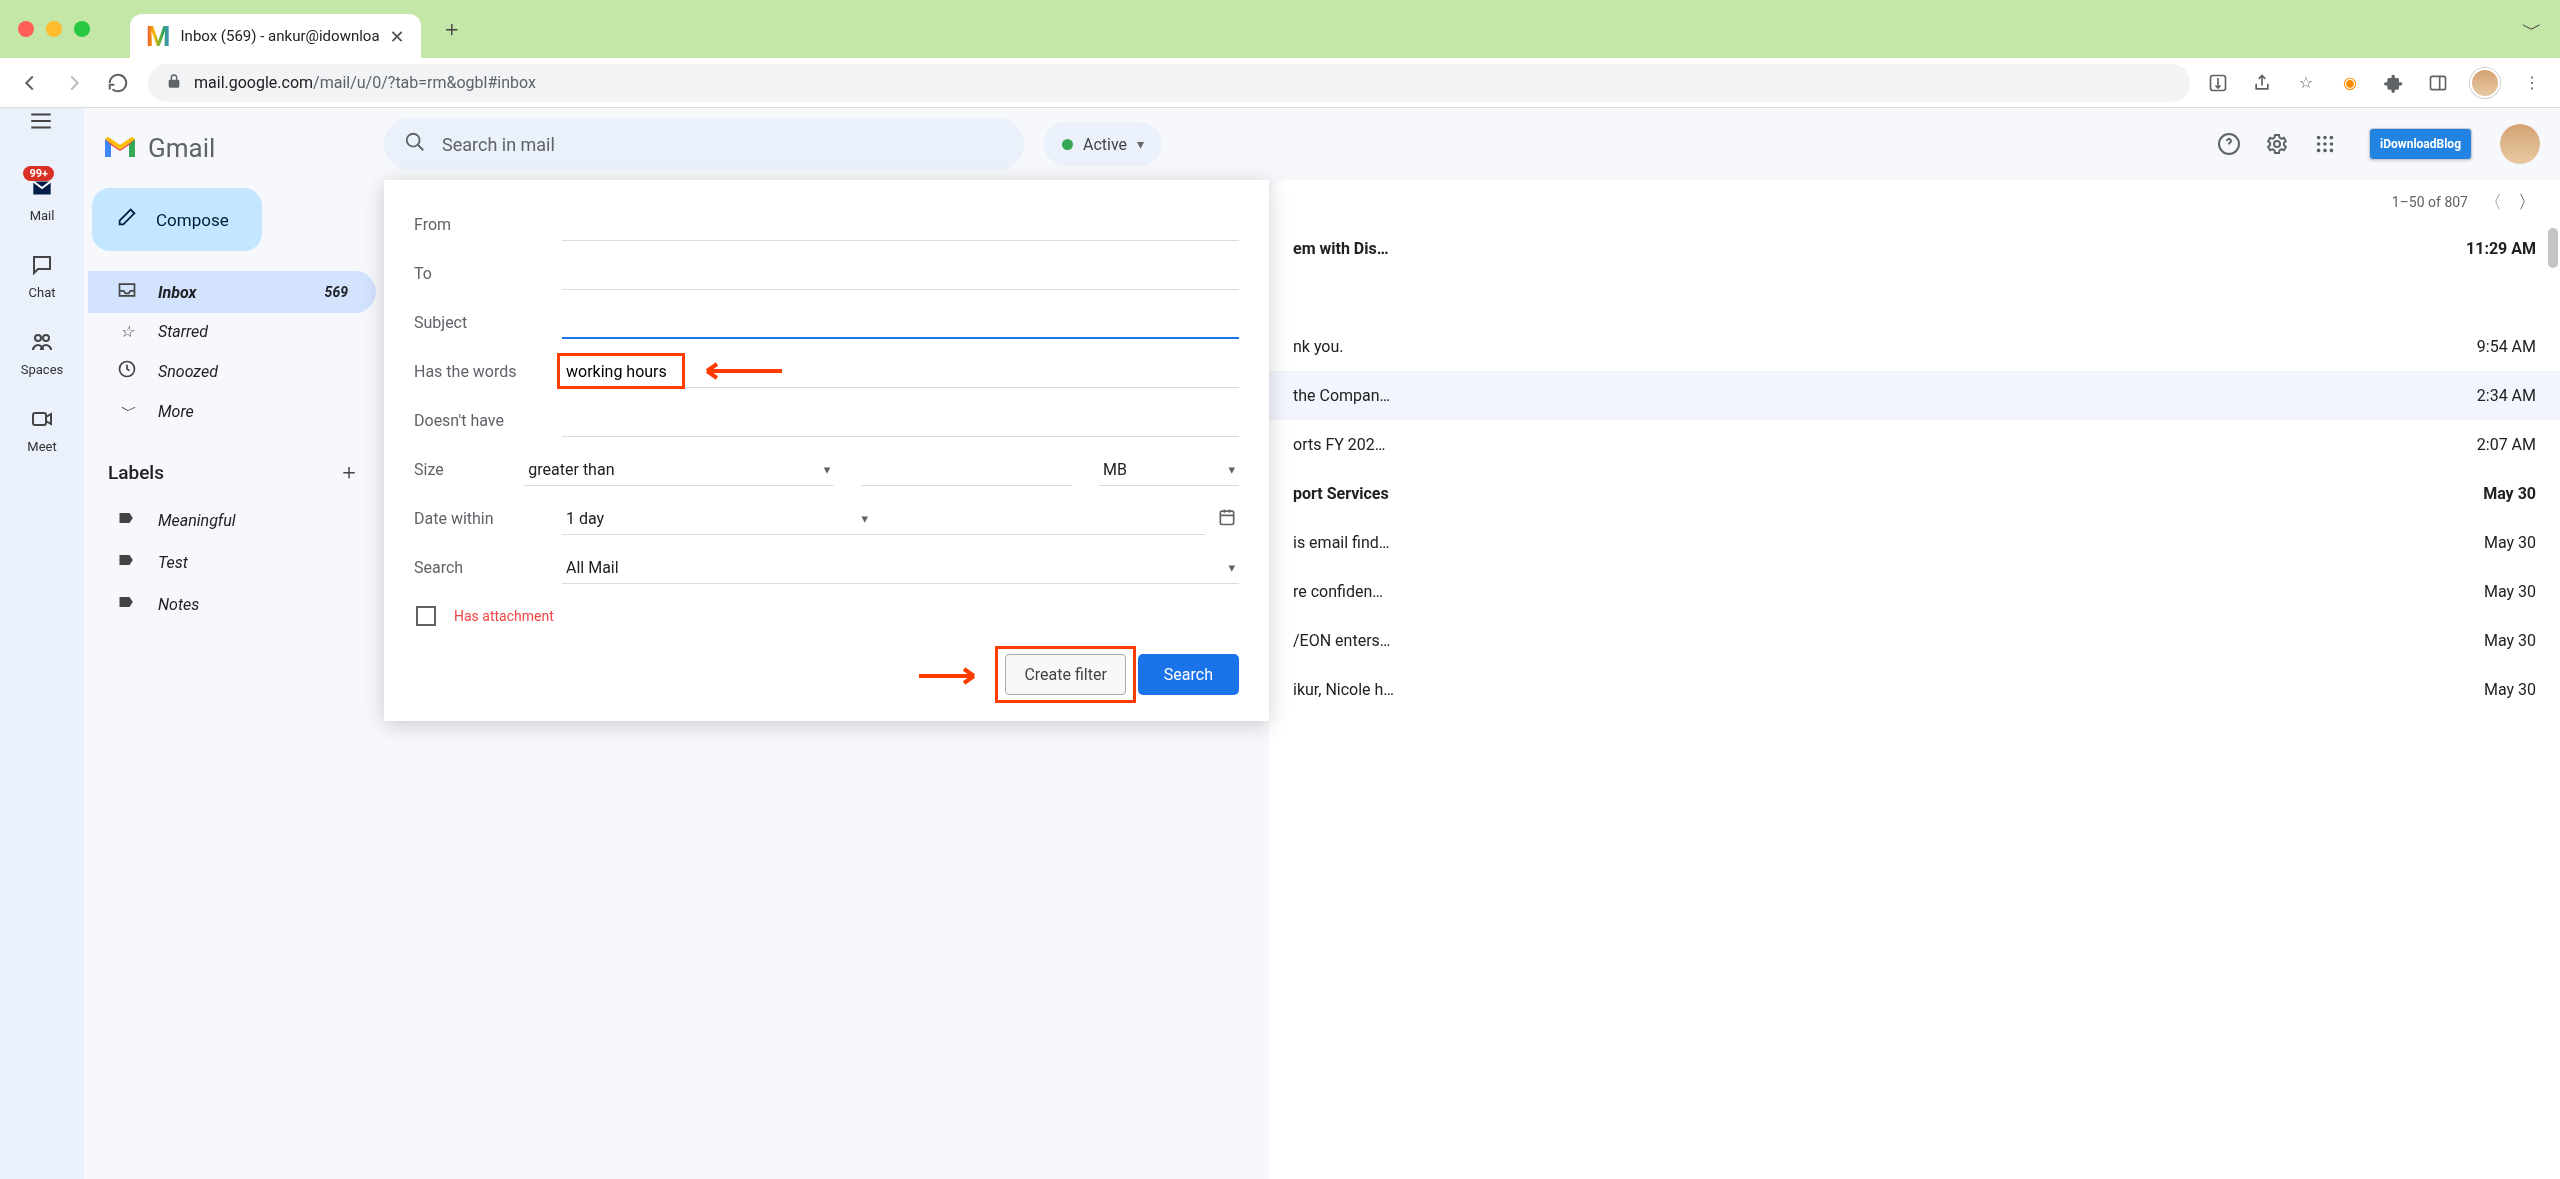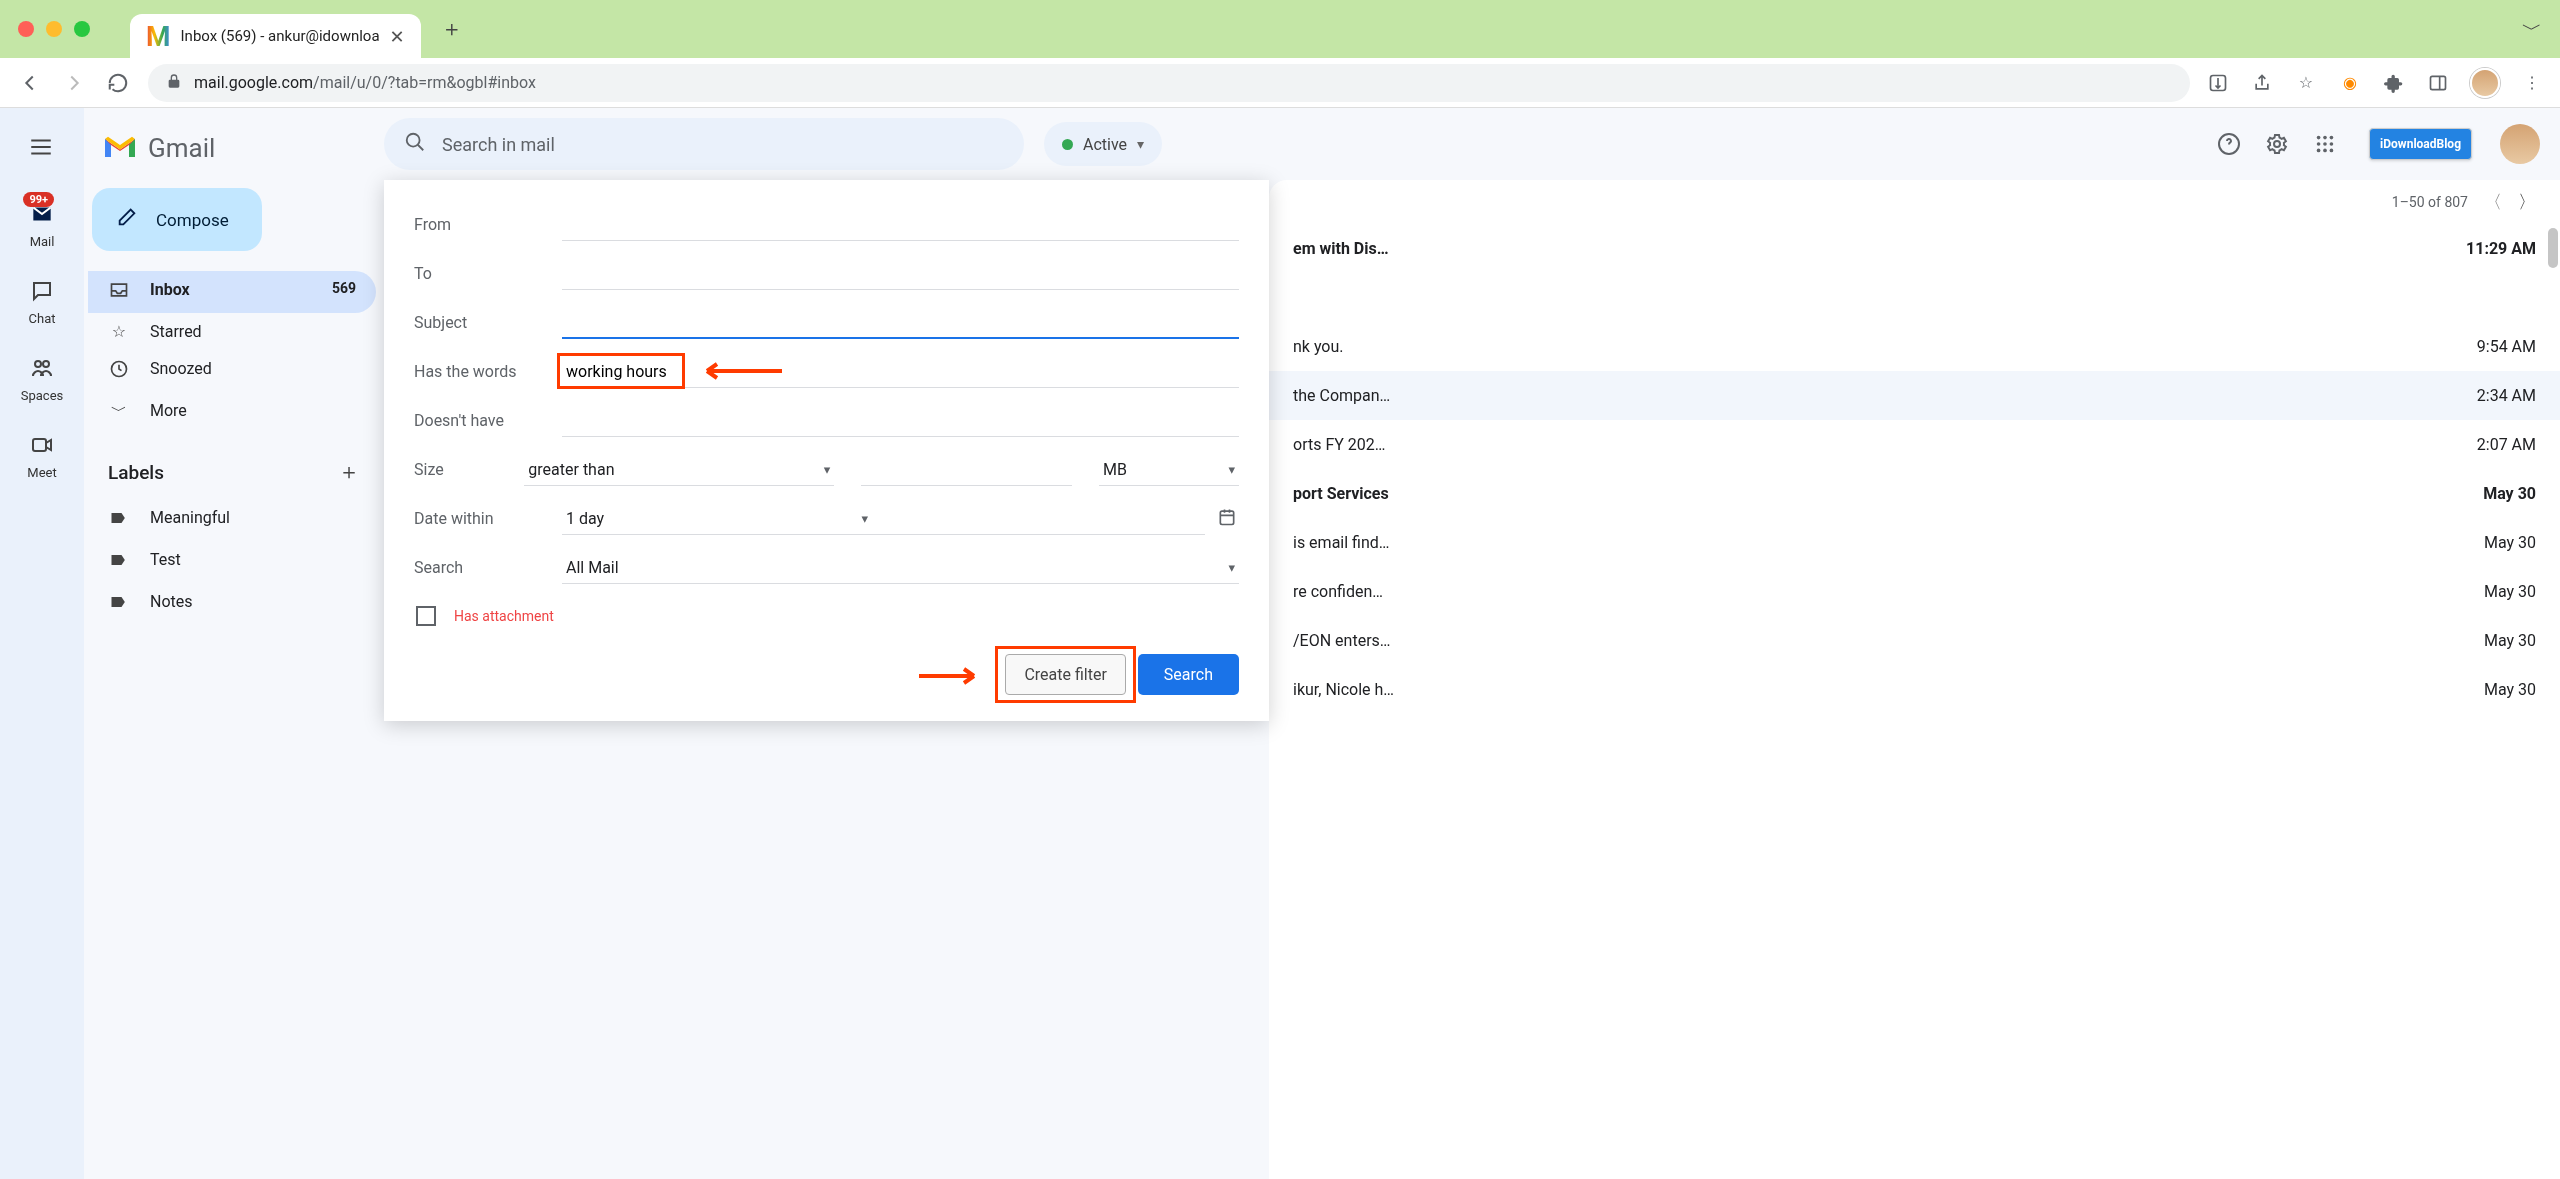--- a/index.html
+++ b/index.html
@@ -25,33 +25,33 @@
 .url-bar { flex: 1; background: #f1f3f4; border-radius: 24px; height: 38px; display: flex; align-items: center; padding: 0 18px; gap: 12px; font-size: 16px; color: #202124; }
 .url-bar .lock { color: #5f6368; }
 .url-text .domain { color: #202124; }
 .url-text .path { color: #5f6368; }
 .bar-icons { display: flex; gap: 20px; align-items: center; }
 .bar-icons .bicon { width: 24px; height: 24px; color: #5f6368; display:flex; align-items:center; justify-content:center; }
 .avatar-small { width: 30px; height: 30px; border-radius: 50%; background: linear-gradient(#d4a373,#e8c9a3); border: 2px solid #fff; box-shadow: 0 0 0 1px #ccc; }
 
 
 .gmail { display: flex; height: calc(100% - 108px); background: #f6f8fc; }
-.rail { width: 84px; background: #eaf1fb; display: flex; flex-direction: column; align-items: center; padding-top: 26px; gap: 26px; }
+.rail { width: 84px; background: #eaf1fb; display: flex; flex-direction: column; align-items: center; padding-top: 0; gap: 26px; }
 .rail .hamburger { width: 28px; height: 28px; color: #444; margin-bottom: 10px; }
 .rail-item { display: flex; flex-direction: column; align-items: center; gap: 4px; font-size: 13px; color: #333; position: relative; }
 .rail-item .ricon { width: 32px; height: 32px; display: flex; align-items: center; justify-content: center; font-size: 22px; color: #444; }
 .rail-badge { position: absolute; top: -6px; right: 4px; background: #d93025; color: #fff; font-size: 11px; font-weight: 700; padding: 1px 6px; border-radius: 10px; }
 
 .sidebar { width: 300px; padding: 10px 8px 0 4px; background: #f6f8fc; }
 .gmail-logo { display: flex; align-items: center; gap: 10px; padding: 12px 14px 22px; }
 .gmail-logo svg { width: 36px; height: 36px; }
 .gmail-logo span { font-size: 26px; color: #5f6368; }
 .compose-btn { background: #c2e7ff; border-radius: 18px; padding: 18px 24px; display: flex; align-items: center; gap: 18px; font-size: 17px; color: #001d35; width: 170px; margin: 0 0 20px 4px; }
 .compose-btn .pencil { font-size: 22px; }
-.sb-item { display: flex; align-items: flex-start; gap: 20px; padding: 9px 20px; border-radius: 0 22px 22px 0; font-size: 16px; color: #202124; }
+.sb-item { display: flex; align-items: center; gap: 20px; padding: 9px 28px; border-radius: 0 22px 22px 0; font-size: 16px; color: #202124; font-style: italic; }
 .sb-item .sbicon { width: 22px; text-align: center; color: #444; }
 .sb-item.active { background: #d3e3fd; font-weight: 700; }
 .sb-item .count { margin-left: auto; font-size: 14px; }
 .sb-item.bold { font-weight: 700; }
 .labels-header { display: flex; align-items: center; justify-content: space-between; padding: 26px 16px 12px 20px; font-size: 19px; font-weight: 500; color: #202124; }
 .labels-header .plus { font-size: 22px; color: #444; }
 
 .main { flex: 1; display: flex; flex-direction: column; position: relative; }
 .topbar { height: 72px; display: flex; align-items: center; padding: 0 20px 0 0; gap: 20px; }
 .search-box { width: 640px; background: #eaf1fb; border-radius: 28px; height: 52px; display: flex; align-items: center; padding: 0 20px; gap: 16px; color: #5f6368; font-size: 18px; }

